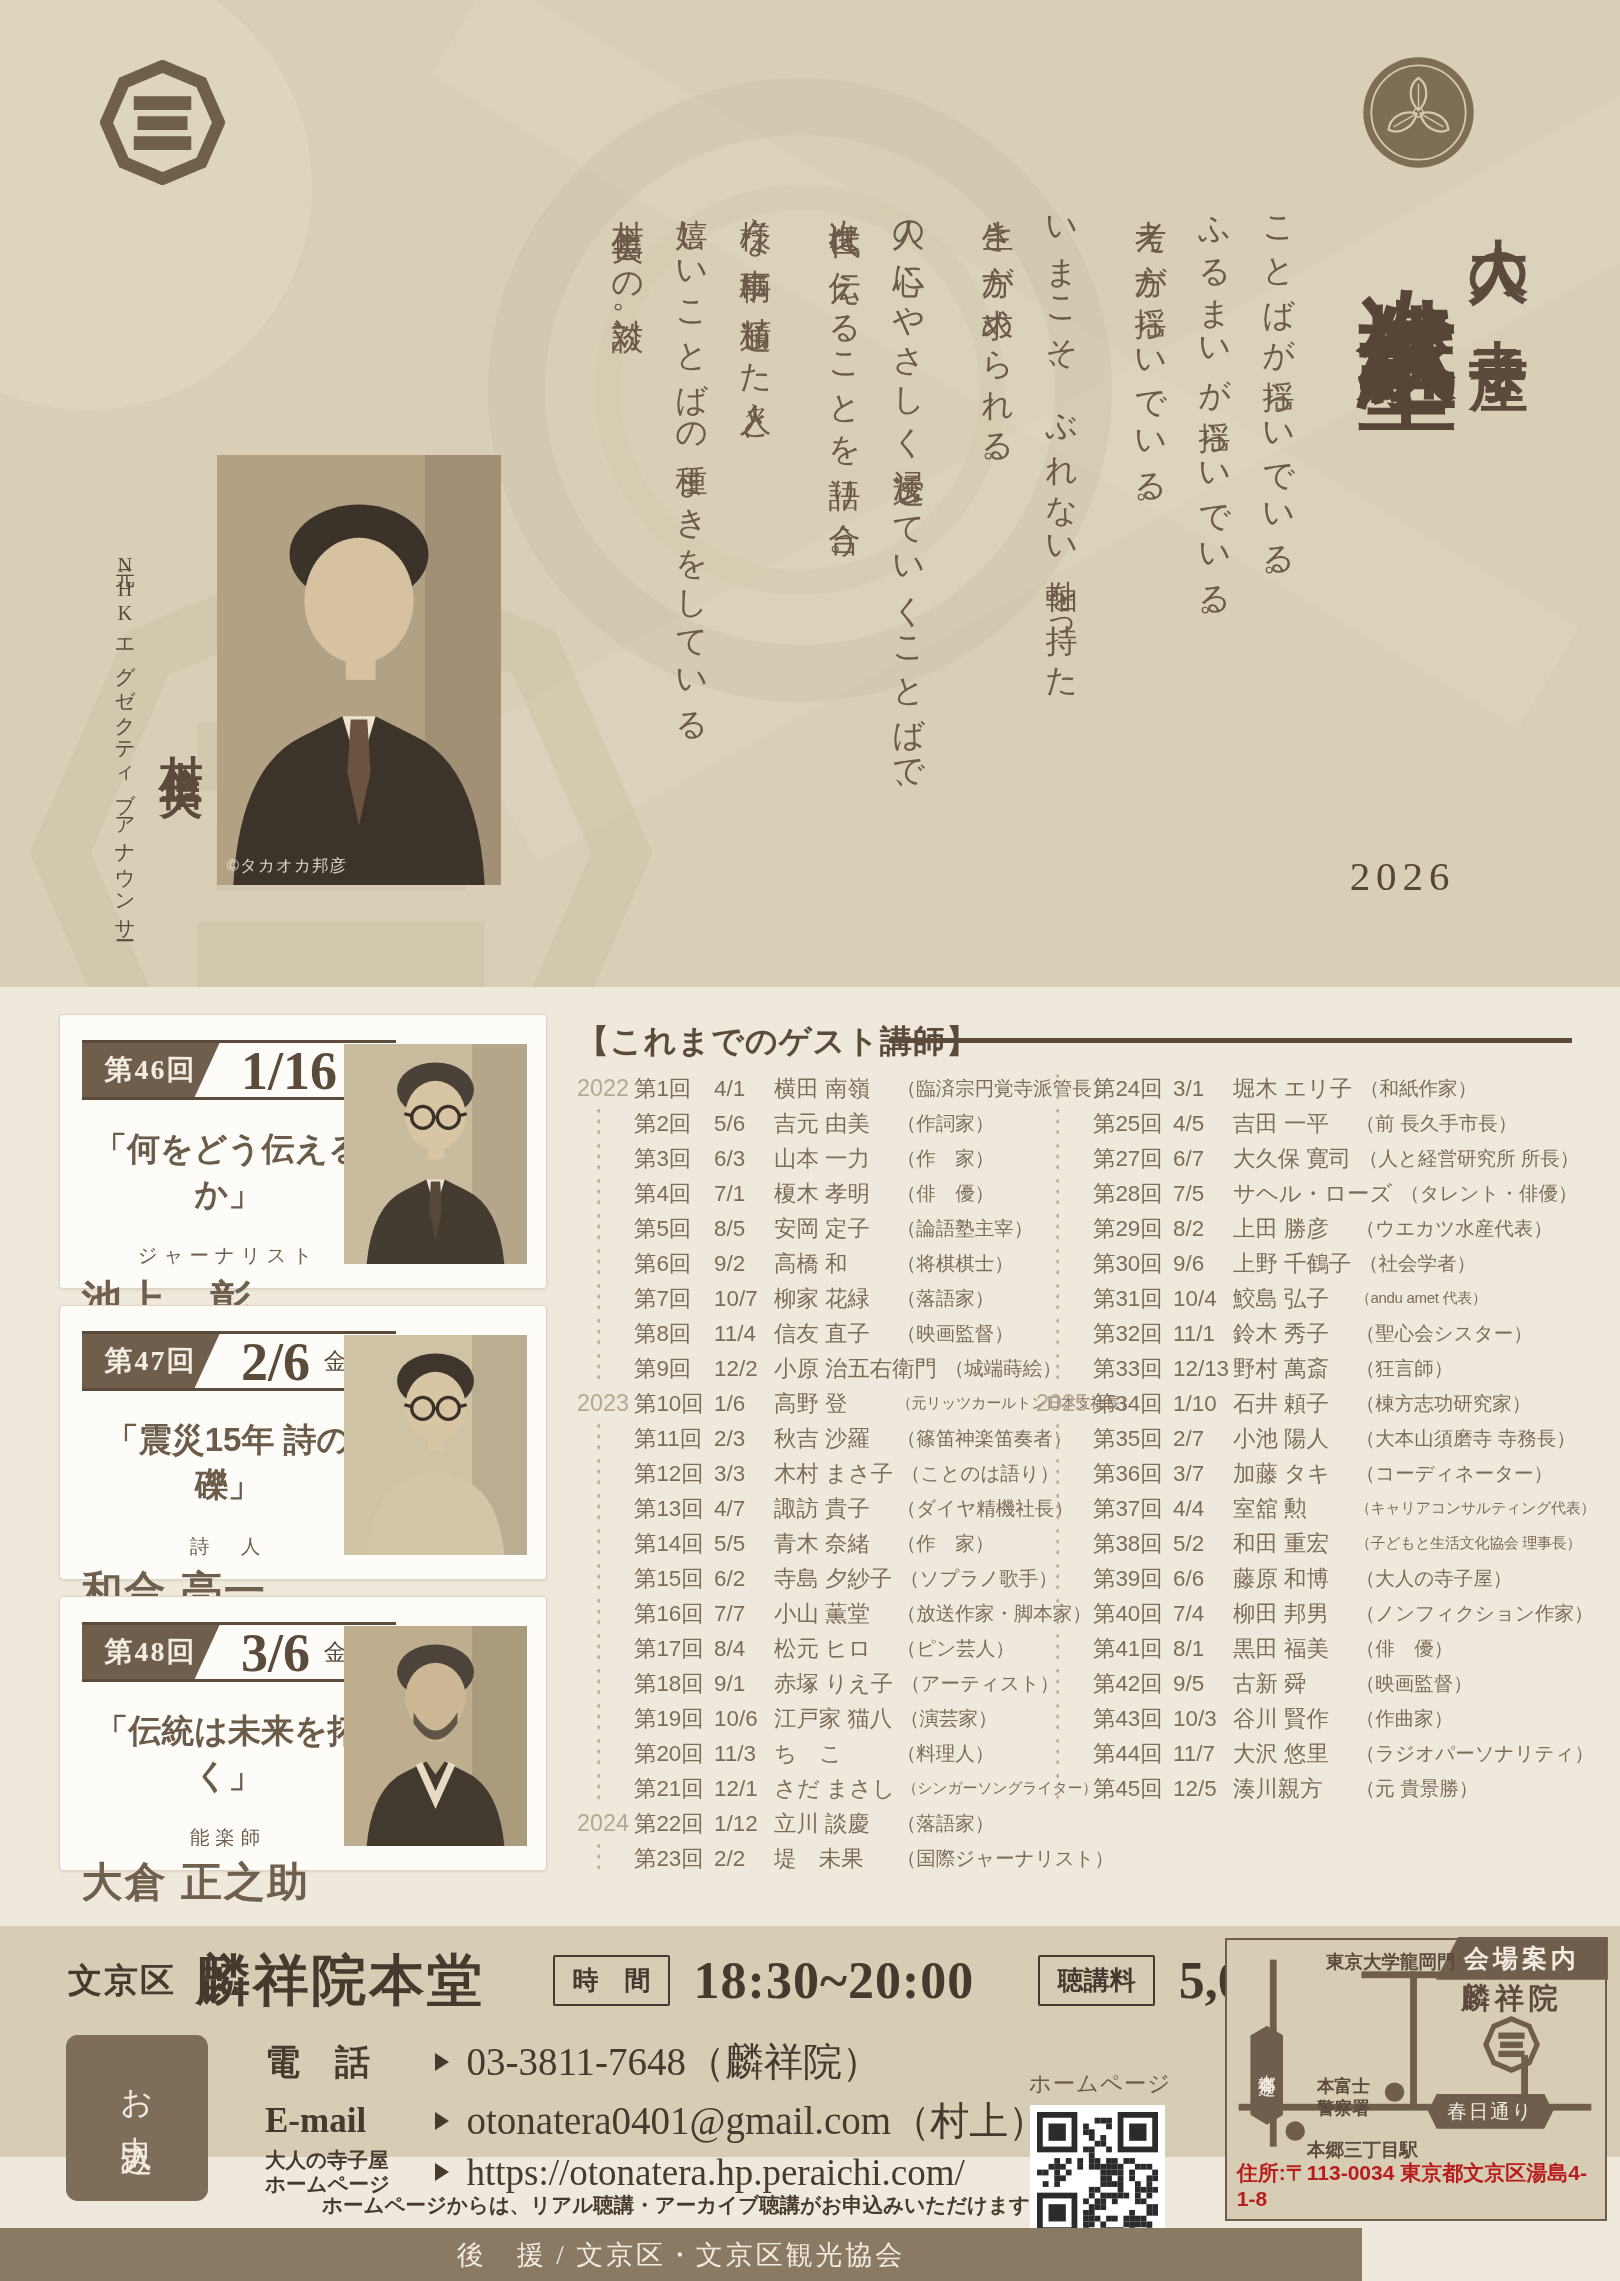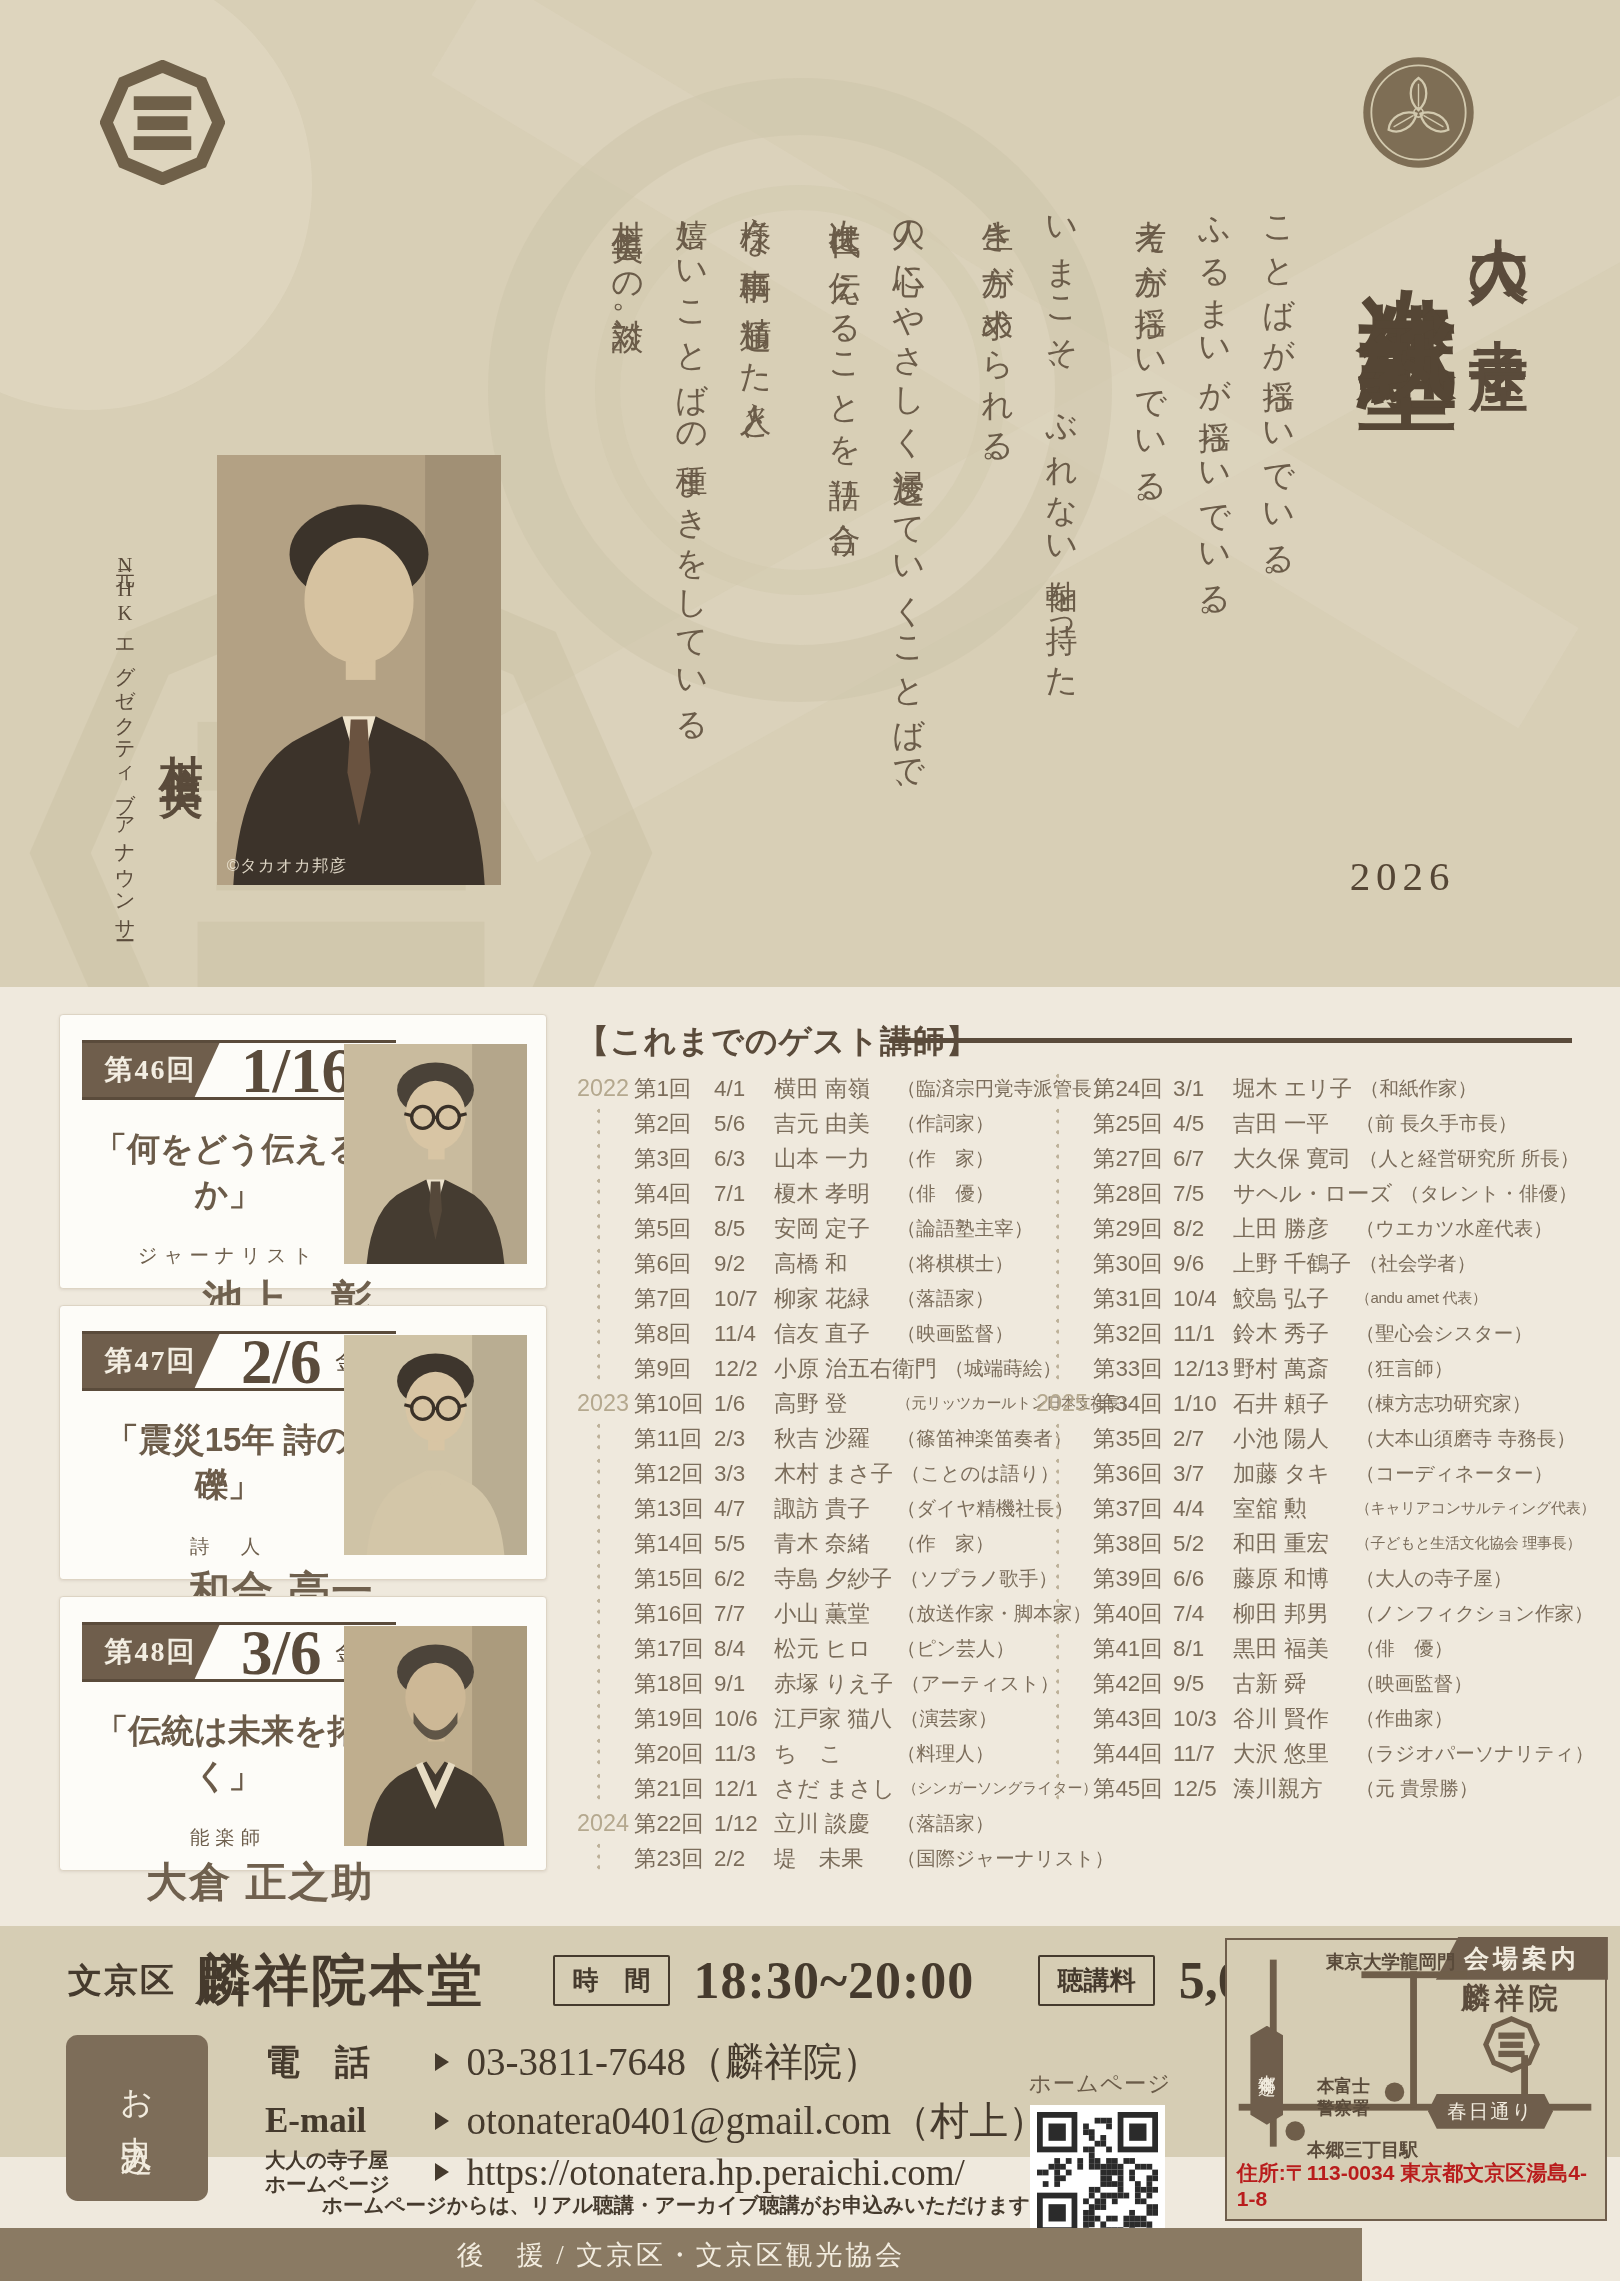--- a/index.html
+++ b/index.html
@@ -42,26 +42,26 @@
     font-family:"Liberation Serif","DejaVu Serif",serif;font-size:20.5px;color:#5a4b3b;letter-spacing:2px;}
 
   
   #middle{position:absolute;left:0;top:987px;width:1621px;height:939px;background:var(--bg-mid);}
   .ev-card{position:absolute;left:59px;width:488px;height:275px;background:var(--card-bg);
     border:1px solid #ddd4c4;border-radius:3.9px;box-shadow:0 1px 2.9px rgba(90,75,59,.12);padding:25px 21.5px;}
   .ev-head{display:flex;align-items:stretch;width:314px;border-top:3.9px solid var(--accent-dark);border-bottom:3.9px solid var(--accent-dark);height:60px;}
   .ev-badge{width:138px;background:var(--accent);color:#f3eee2;display:flex;align-items:center;justify-content:center;
     font-family:"Liberation Serif","DejaVu Serif",serif;font-size:28px;font-weight:700;letter-spacing:2px;
     clip-path:polygon(0 0,100% 0,82% 100%,0 100%);}
-  .ev-date{font-family:"Liberation Serif","DejaVu Serif",serif;font-size:63px;font-weight:700;color:var(--accent-dark);
+  .ev-date{font-family:"Liberation Serif","DejaVu Serif",serif;font-size:54px;font-weight:700;color:var(--accent-dark);
     margin-left:21.5px;line-height:57px;}
   .ev-dow{font-family:"Liberation Serif","DejaVu Serif",serif;font-size:23.4px;color:var(--accent-dark);margin-left:13.7px;align-self:center;}
   .ev-title{margin-top:27px;width:293px;text-align:center;font-size:33px;font-weight:700;color:#6b5b49;letter-spacing:0px;}
   .ev-role{margin-top:25px;width:293px;text-align:center;font-size:19.5px;color:#6f604e;letter-spacing:5.9px;}
-  .ev-name{margin-top:3.9px;width:293px;text-align:right;font-size:41px;font-weight:700;color:#6f604e;letter-spacing:2px;}
+  .ev-name{margin-top:3.9px;width:293px;text-align:left;font-size:41px;font-weight:700;color:#6f604e;letter-spacing:2px;}
   .ev-photo{position:absolute;right:19.5px;top:29px;width:183px;height:220px;overflow:hidden;}
   .ev-photo svg{display:block;width:100%;height:100%;}
 
   #guest-heading{position:absolute;left:577px;top:1020px;font-size:32px;font-weight:700;color:var(--accent-dark);letter-spacing:1px;}
   #guest-rule{position:absolute;left:889px;top:1038px;width:683px;height:4.9px;background:var(--accent-dark);}
   .g-col{position:absolute;top:1071px;display:flex;flex-direction:column;}
   #g-col1{left:577px;width:490px;}
   #g-col2{left:1036px;width:542px;}
   .g-row{height:35px;display:flex;align-items:center;white-space:pre;}
   .g-year{flex:0 0 57px;font-size:23.4px;color:var(--muted);position:relative;height:100%;display:flex;align-items:center;}

